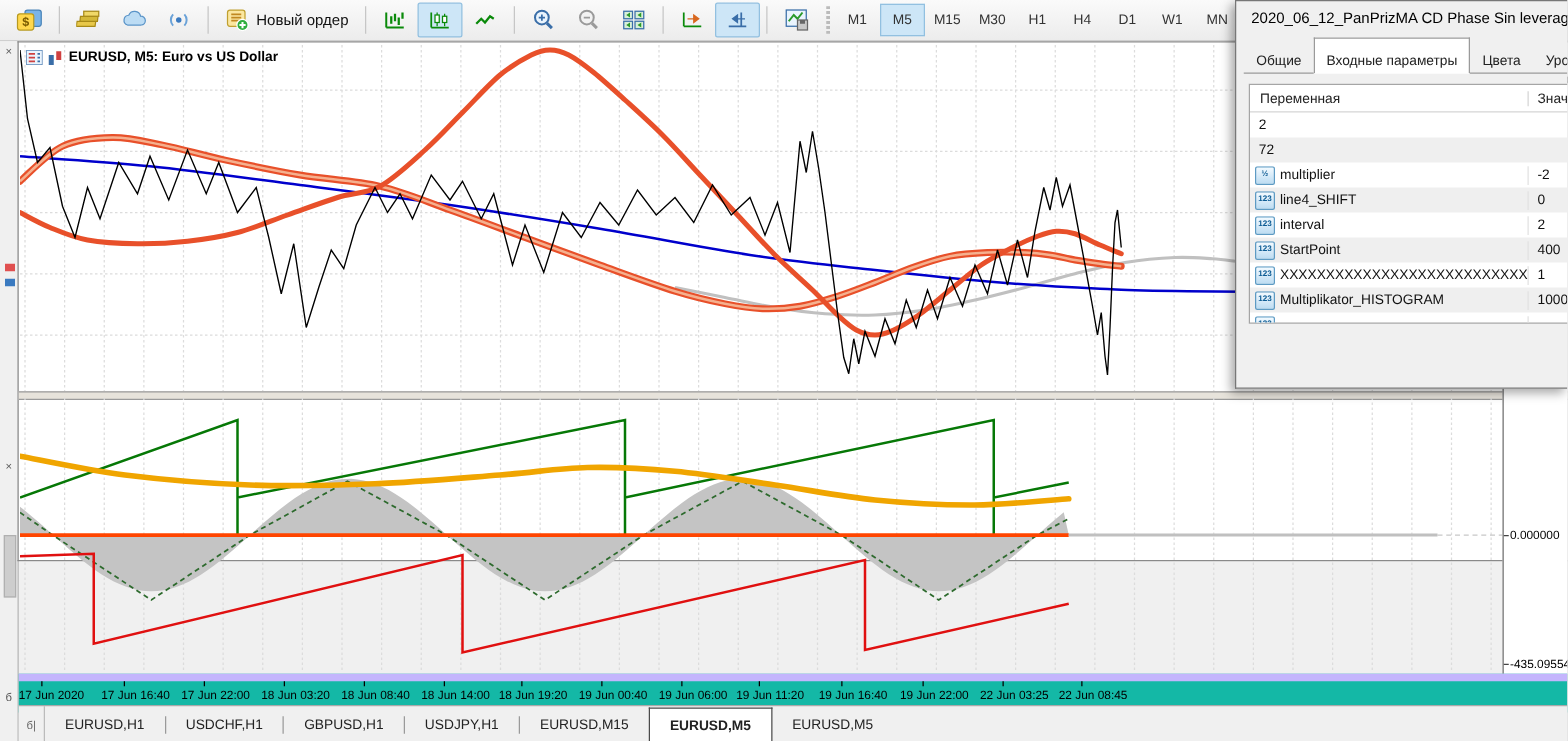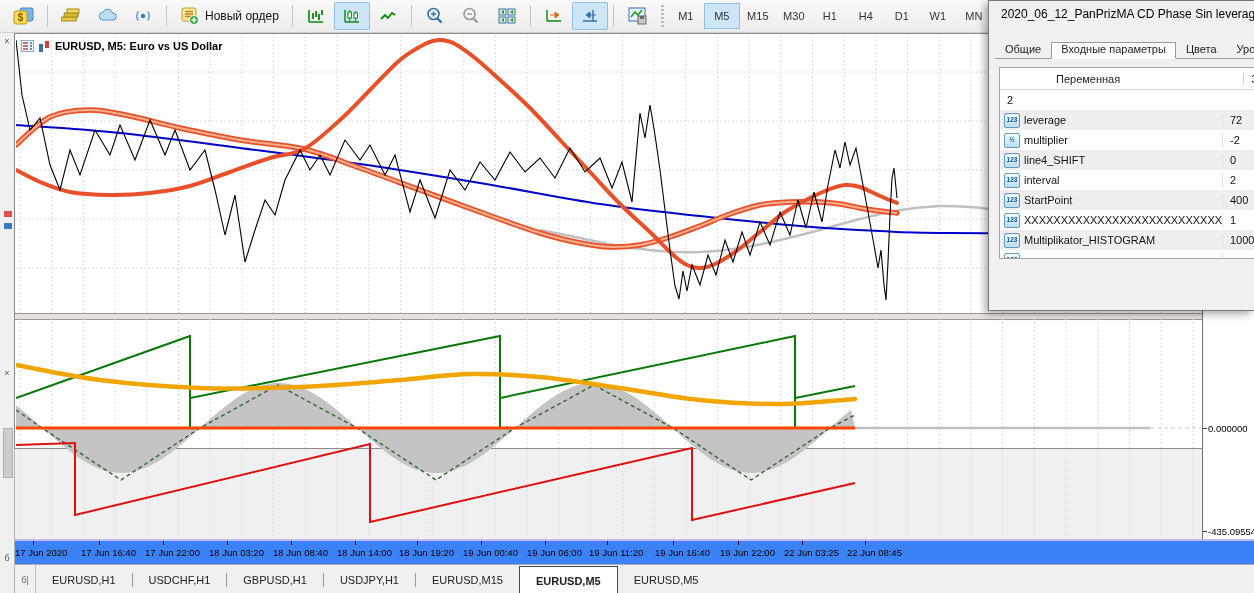--- a/index.html
+++ b/index.html
@@ -35,48 +35,48 @@
   #indicator-pane{position:absolute;left:1px;top:284px;width:1186px;height:219px;}
   .pane-sep{position:absolute;left:0;top:279px;width:1239px;height:5px;background:#e7e3db;
             border-top:1px solid #9a9a9a;border-bottom:1px solid #9a9a9a;}
   #chart-title{position:absolute;left:6px;top:6px;display:flex;align-items:center;gap:4px;
                font-size:11px;font-weight:bold;color:#000;}
   #indicator-label{position:absolute;left:4px;top:286px;font-size:9px;color:#000;white-space:nowrap;}
   #right-axis{position:absolute;left:1187px;top:0;width:52px;height:505px;background:#fff;
               border-left:1px solid #6e6e6e;}
   .y-label{position:absolute;left:5px;font-size:9.5px;color:#000;white-space:nowrap;}
   .y-tick{position:absolute;left:0;width:4px;height:1px;background:#444;}
-  #time-axis{position:absolute;left:0;top:505px;width:1239px;height:25px;background:#3b82f6;
-             border-top:2px solid #c4b5fd;}
+  #time-axis{position:absolute;left:0;top:505px;width:1239px;height:25px;background:#14b8a6;
+             border-top:6px solid #c4b5fd;}
   .t-label{position:absolute;top:6px;font-size:9.5px;color:#000;white-space:nowrap;}
   .t-tick{position:absolute;top:0;width:1px;height:4px;background:#000;}
   
   #tabbar{position:absolute;left:0;top:530px;width:1239px;height:29px;background:#f0f0f0;
           border-top:1px solid #aaa;display:flex;align-items:stretch;}
   #tab-corner{width:20px;border-right:1px solid #bbb;font-size:9px;color:#666;
               display:flex;align-items:center;justify-content:center;}
   .chart-tab{display:flex;align-items:center;padding:8px 16px;font-size:11px;color:#222;position:relative;}
   .chart-tab.active{background:#fff;border:1px solid #4a4a4a;border-bottom:none;margin-top:1px;
                     font-weight:bold;}
   .tab-div{width:1px;height:14px;background:#9a9a9a;align-self:center;}
   
   #dialog{position:absolute;left:988px;top:0;width:266px;height:311px;background:#f0f0f0;
           border:1px solid #777;border-right:none;box-shadow:-3px 3px 8px rgba(0,0,0,.35);
           box-sizing:border-box;}
   #dialog-title{position:absolute;left:12px;top:6px;font-size:12px;color:#000;white-space:nowrap;}
   #dlg-tabs{position:absolute;left:6px;top:34px;right:0;height:24px;display:flex;align-items:flex-end;}
   .dlg-tab{padding:4px 9px 3px;font-size:11px;color:#222;border:1px solid transparent;white-space:nowrap;}
   .dlg-tab.active{background:#fff;border:1px solid #9a9a9a;border-bottom:1px solid #fff;
-                  padding-top:0;position:relative;z-index:2;}
+                  padding-top:12px;position:relative;z-index:2;}
   #dlg-tabline{position:absolute;left:6px;top:57px;right:0;height:1px;background:#9a9a9a;}
   #param-panel{position:absolute;left:10px;top:66px;width:300px;height:190px;background:#fff;
                border:1px solid #a5a5a5;overflow:hidden;}
   #param-header{display:flex;height:21px;border-bottom:1px solid #d5d5d5;align-items:center;
                 font-size:11px;color:#222;}
-  #param-header .c1{width:223px;padding-left:8px;border-right:1px solid #d5d5d5;box-sizing:border-box;margin-left:48px;}
+  #param-header .c1{width:223px;padding-left:8px;border-right:1px solid #d5d5d5;box-sizing:border-box;}
   #param-header .c2{padding-left:7px;}
   .param-row{display:flex;height:20px;align-items:center;font-size:11px;}
   .param-row:nth-child(even){background:#efefef;}
   .param-row .c1{width:223px;display:flex;align-items:center;gap:4px;padding-left:4px;
                  border-right:1px solid #e2e2e2;box-sizing:border-box;overflow:hidden;white-space:nowrap;}
   .param-row .c2{padding-left:7px;}
   .num-ico{width:14px;height:13px;flex:none;border:1px solid #5d9bc4;border-radius:2px;
            background:linear-gradient(#f3faff,#bcdcf2);color:#0d5c94;font-size:6.5px;font-weight:bold;
            display:flex;align-items:center;justify-content:center;line-height:1;}
   
@@ -428,24 +428,20 @@
     <div id="param-panel">
       <div id="param-header">
         <div class="c1">Переменная</div>
         <div class="c2">Значение</div>
       </div>
       <div id="param-rows">
           <div class="param-row">
             <div class="c2">2</div>
           </div>
           <div class="param-row">
-            <div class="c1">
-              <span class="num-ico">123</span>
-              <span>leverage</span>
-            </div>
             <div class="c2">72</div>
           </div>
           <div class="param-row">
             <div class="c1">
               <span class="num-ico">½</span>
               <span>multiplier</span>
             </div>
             <div class="c2">-2</div>
           </div>
           <div class="param-row">

